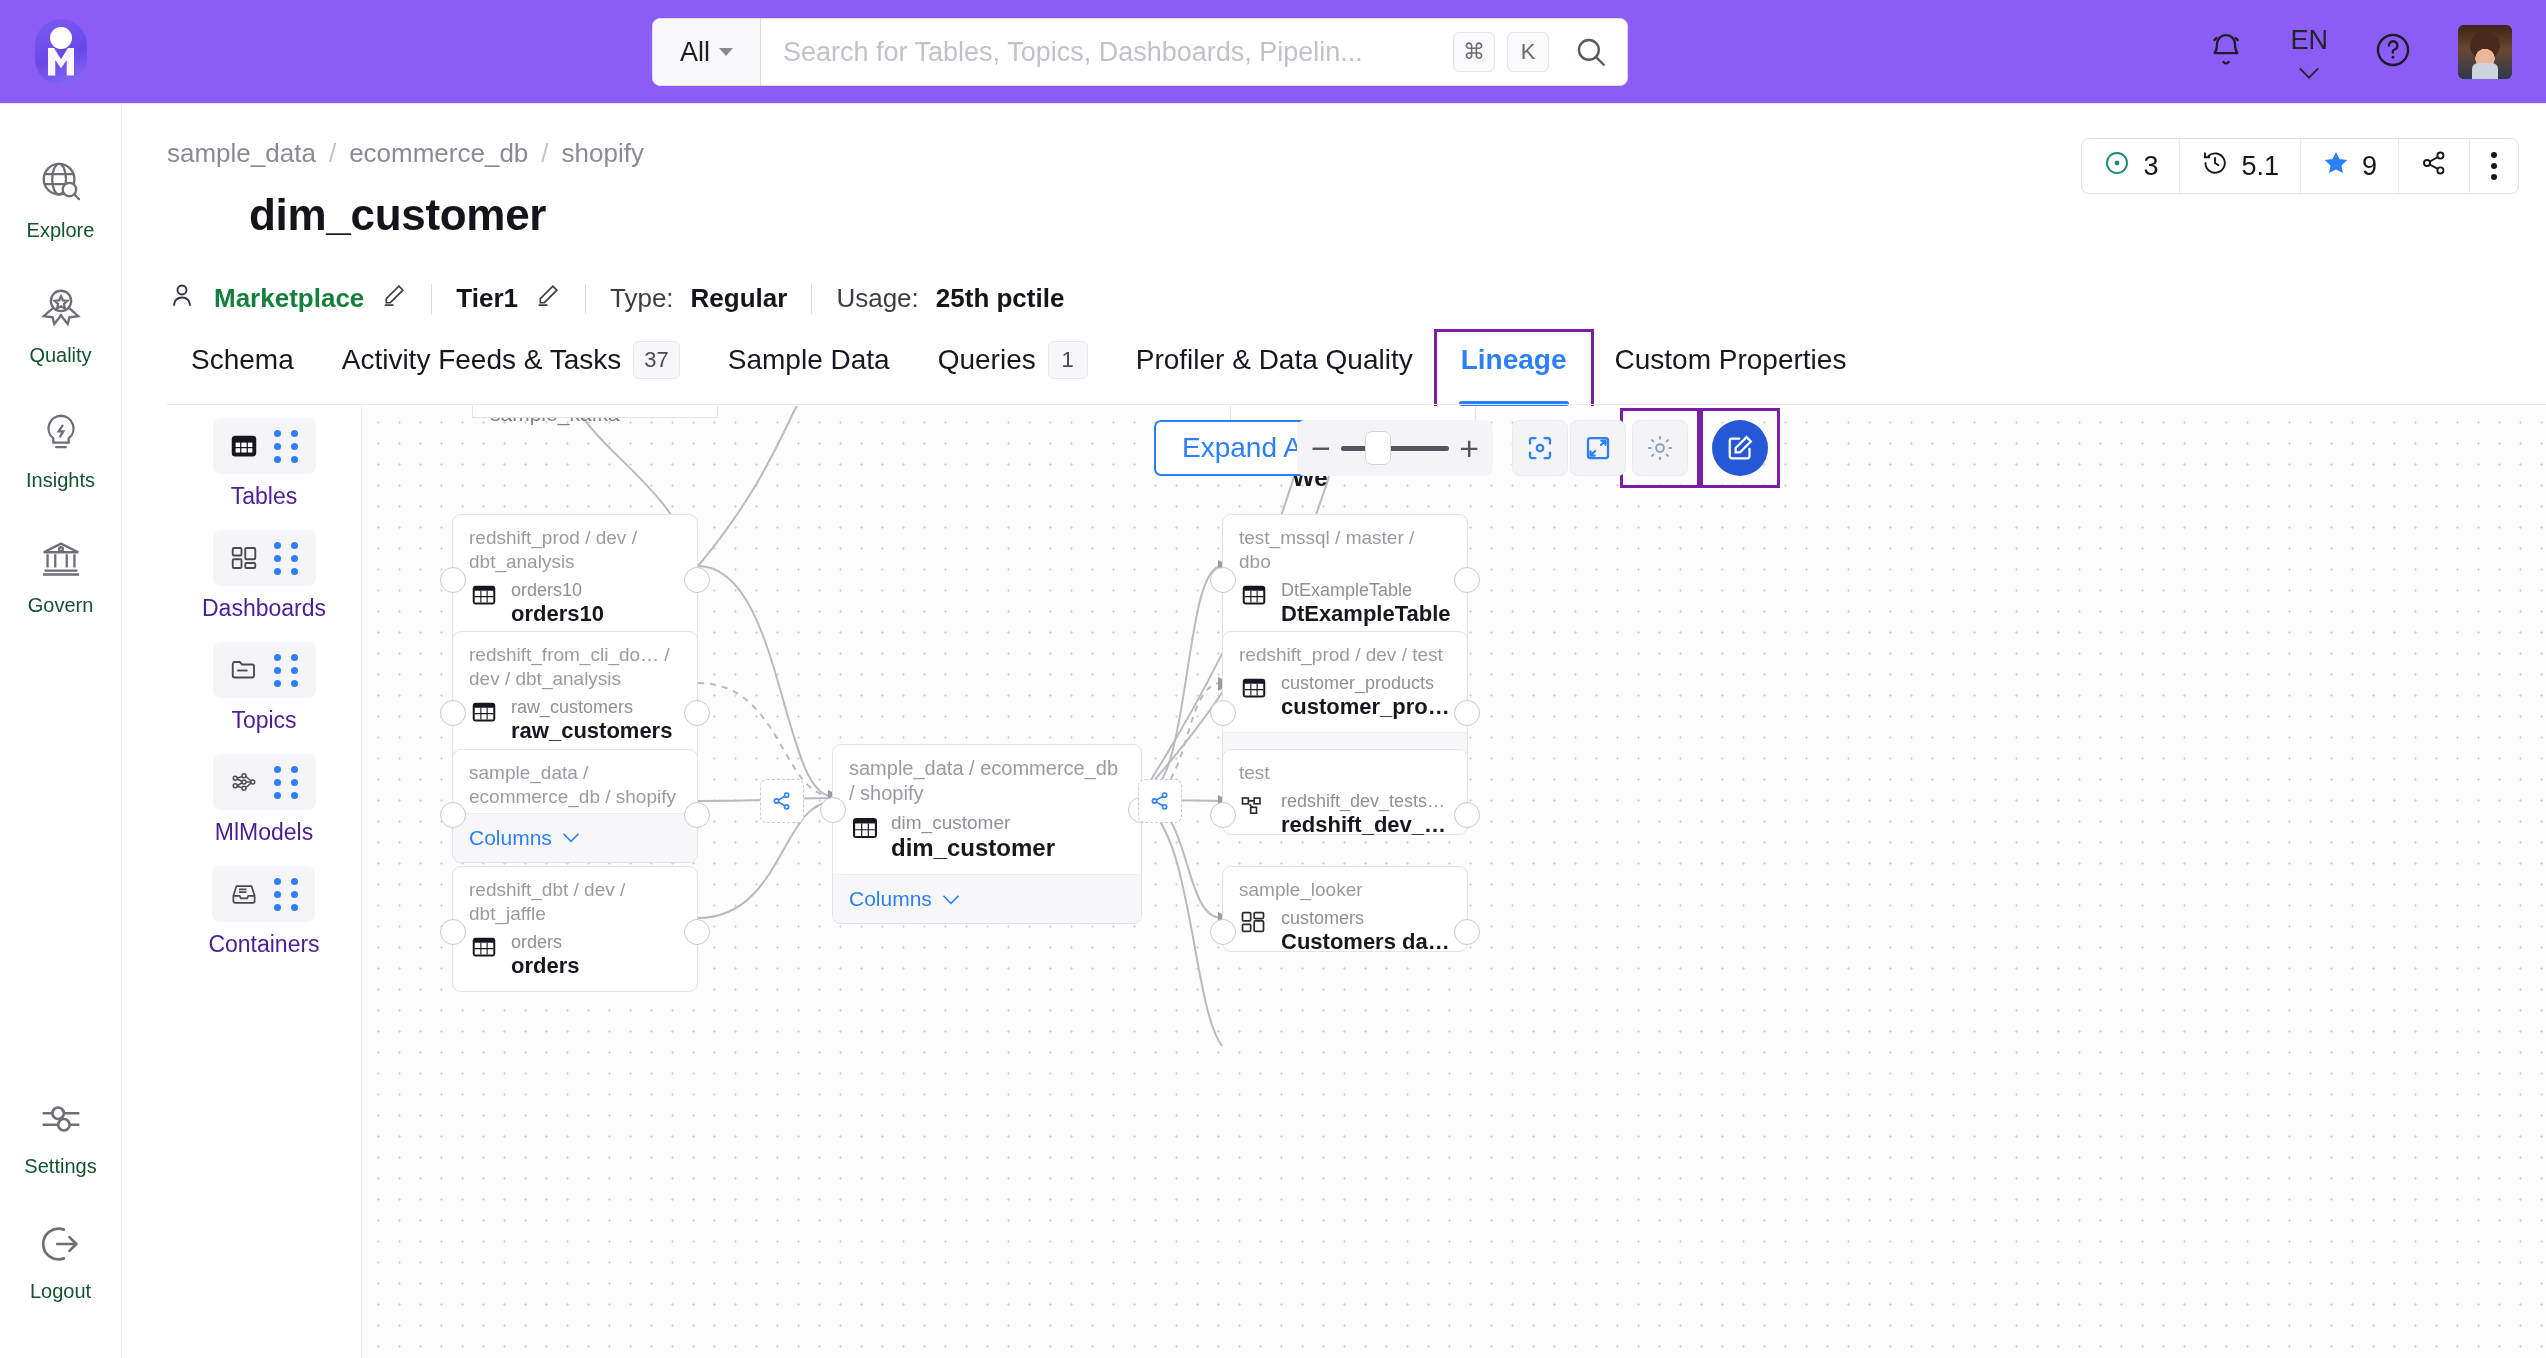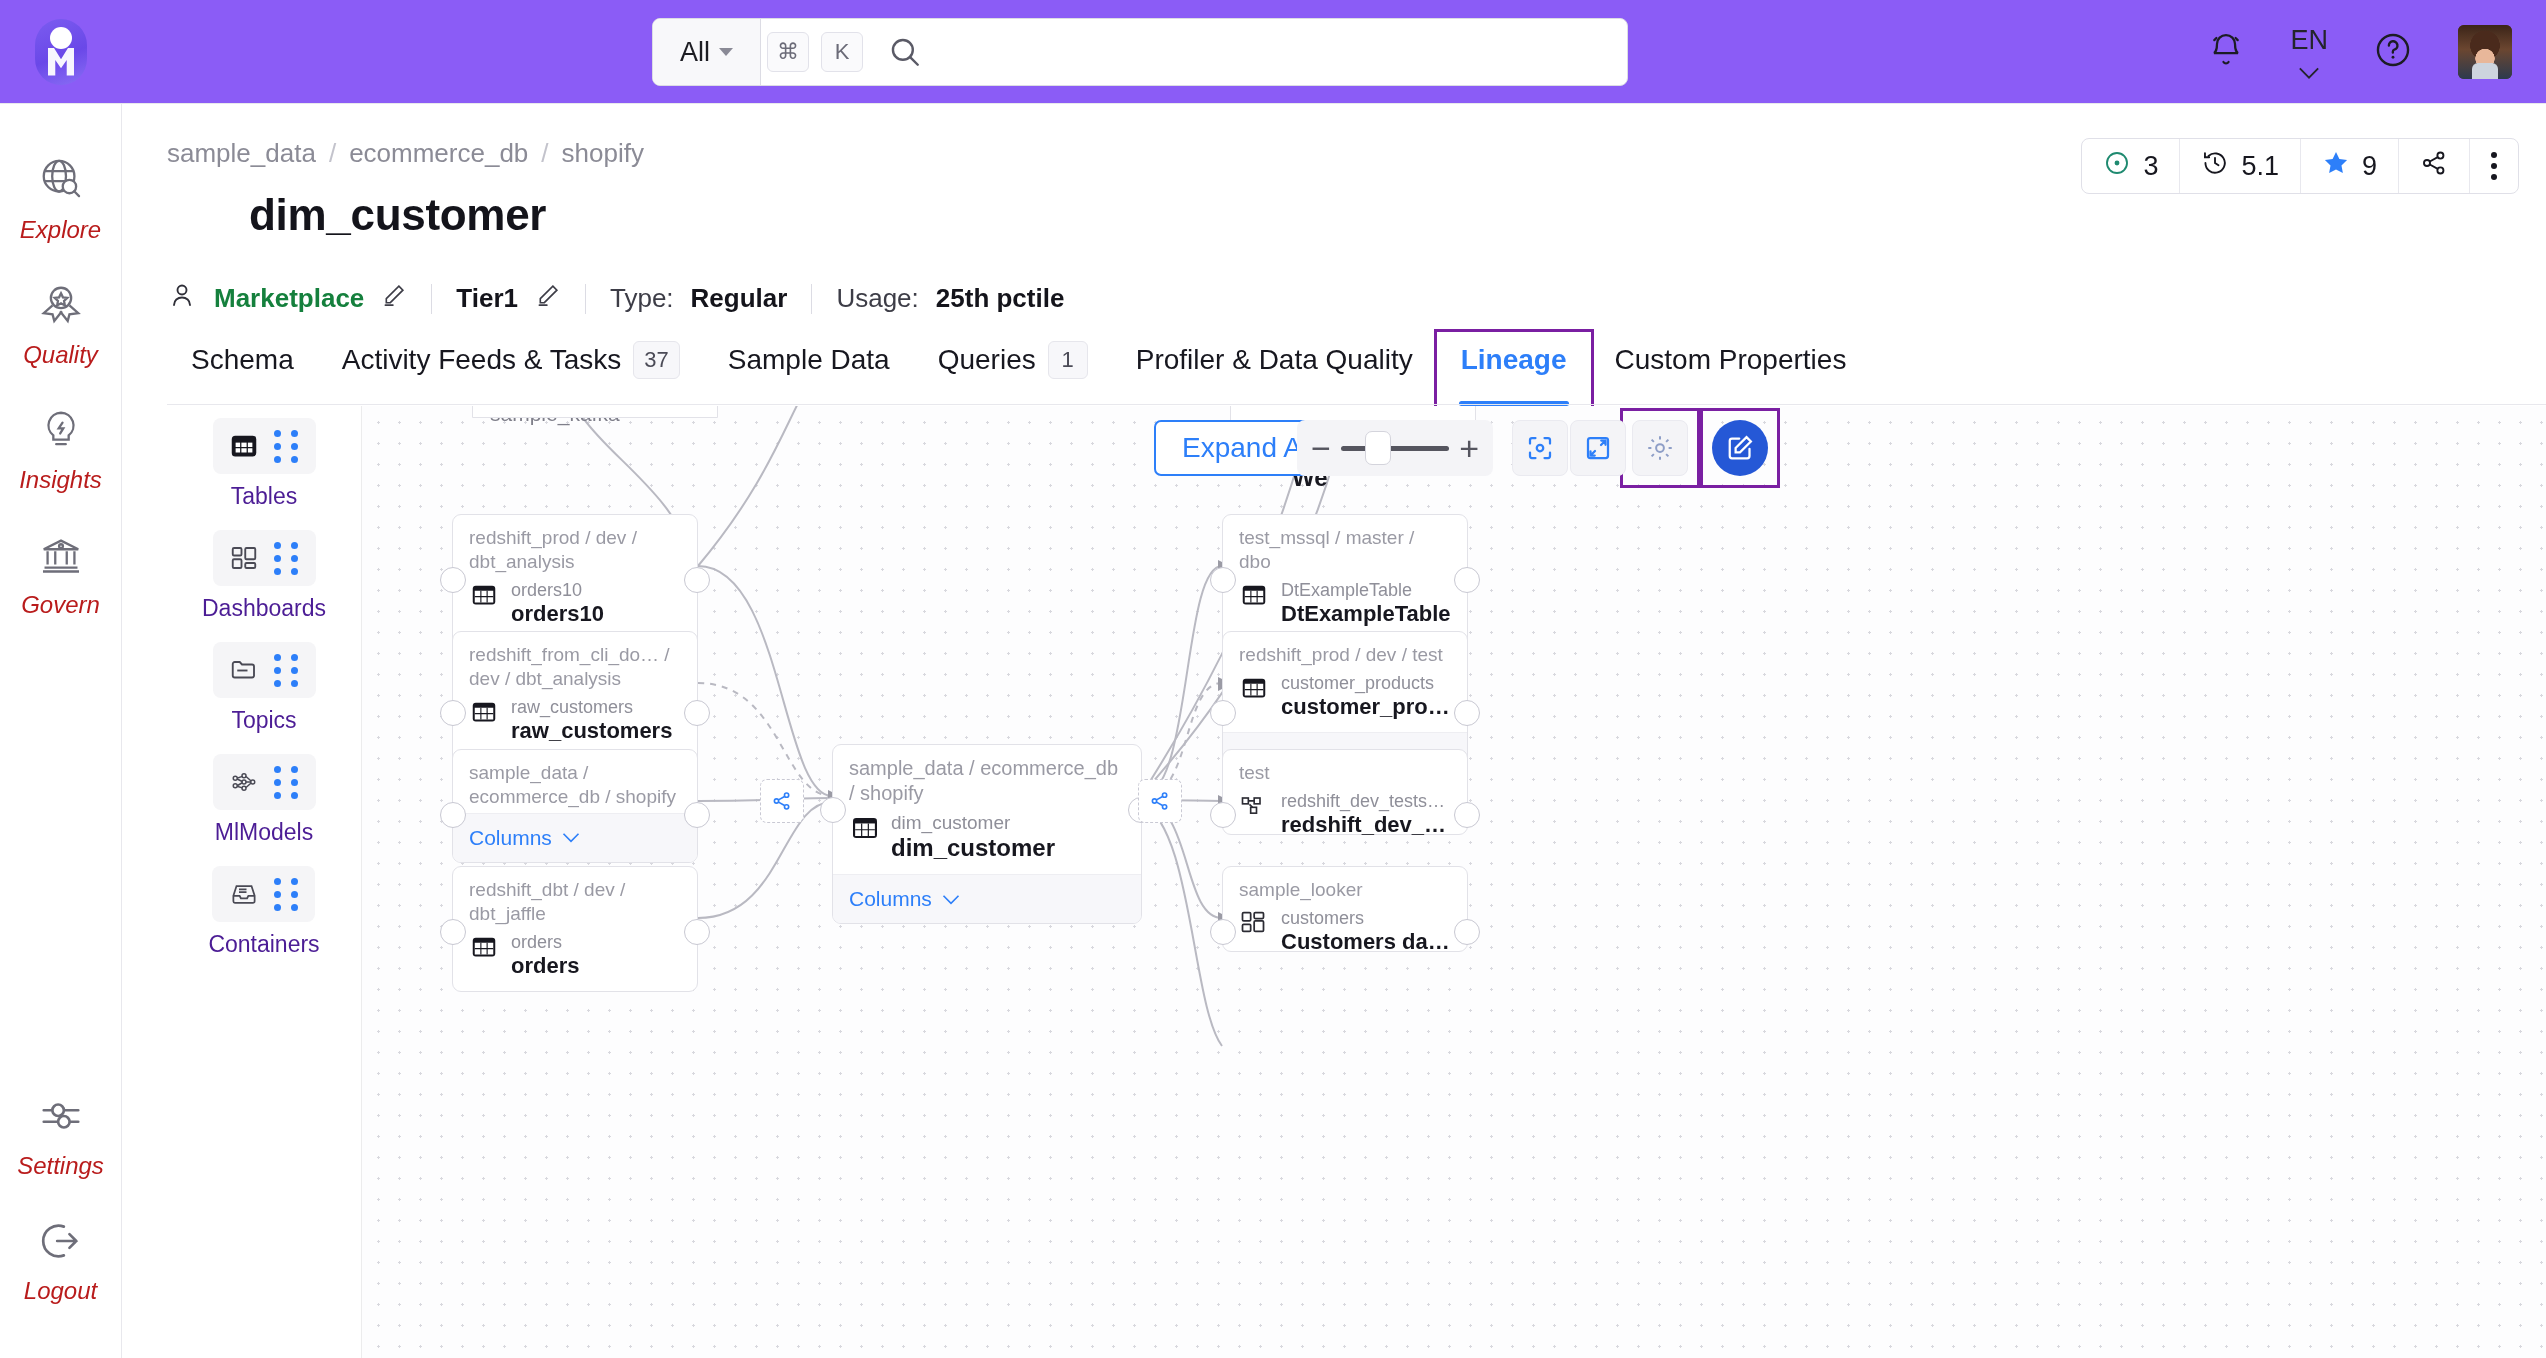--- a/index.html
+++ b/index.html
@@ -81,21 +81,21 @@
   
   .rail {
     position: absolute; left: 0; top: 104px; width: 122px; height: 1254px;
     background: #fff; border-right: 1px solid #e8e8ed;
     display: flex; flex-direction: column; align-items: center; padding-top: 34px;
   }
   .rail-item {
     width: 122px; height: 125px; display: flex; flex-direction: column;
     align-items: center; justify-content: center; gap: 9px; cursor: pointer;
   }
-  .rail-label { font-size: 24px; color: #b91c1c; font-style: italic; }
+  .rail-label { font-size: 20px; color: #14532d; }
   .rail-spacer { flex: 1; }
 
   
   .page { position: absolute; left: 122px; top: 104px; width: 2424px; height: 1254px; background: #fff; }
   .crumbs { position: absolute; left: 45px; top: 34px; font-size: 26px; color: #8b8b96; display: flex; gap: 13px; }
   .crumbs span { cursor: pointer; }
   .crumb-sep { color: #c3c3cc; }
 
   .title-row { position: absolute; left: 45px; top: 78px; display: flex; align-items: center; gap: 22px; }
   .hexicon { width: 60px; height: 66px; position: relative; }
@@ -247,20 +247,21 @@
   <div class="topbar">
     <div class="logo-wrap">
       <div class="logo"></div>
     </div>
 
     <div class="search-shell">
       <div class="search-scope">
         <span>All</span>
         <span class="chev"></span>
       </div>
+      <input class="search-input" value="" placeholder="Search for Tables, Topics, Dashboards, Pipelin..." style="">
       <div class="kbd">⌘</div>
       <div class="kbd">K</div>
       <div class="search-go">
         <svg width="34" height="34" viewBox="0 0 24 24" fill="none" stroke="#5a5a66" stroke-width="1.7">
           <circle cx="10.5" cy="10.5" r="7"></circle>
             <line x1="15.6" y1="15.6" x2="21" y2="21" stroke-linecap="round"></line>
         </svg>
       </div>
     </div>
 

